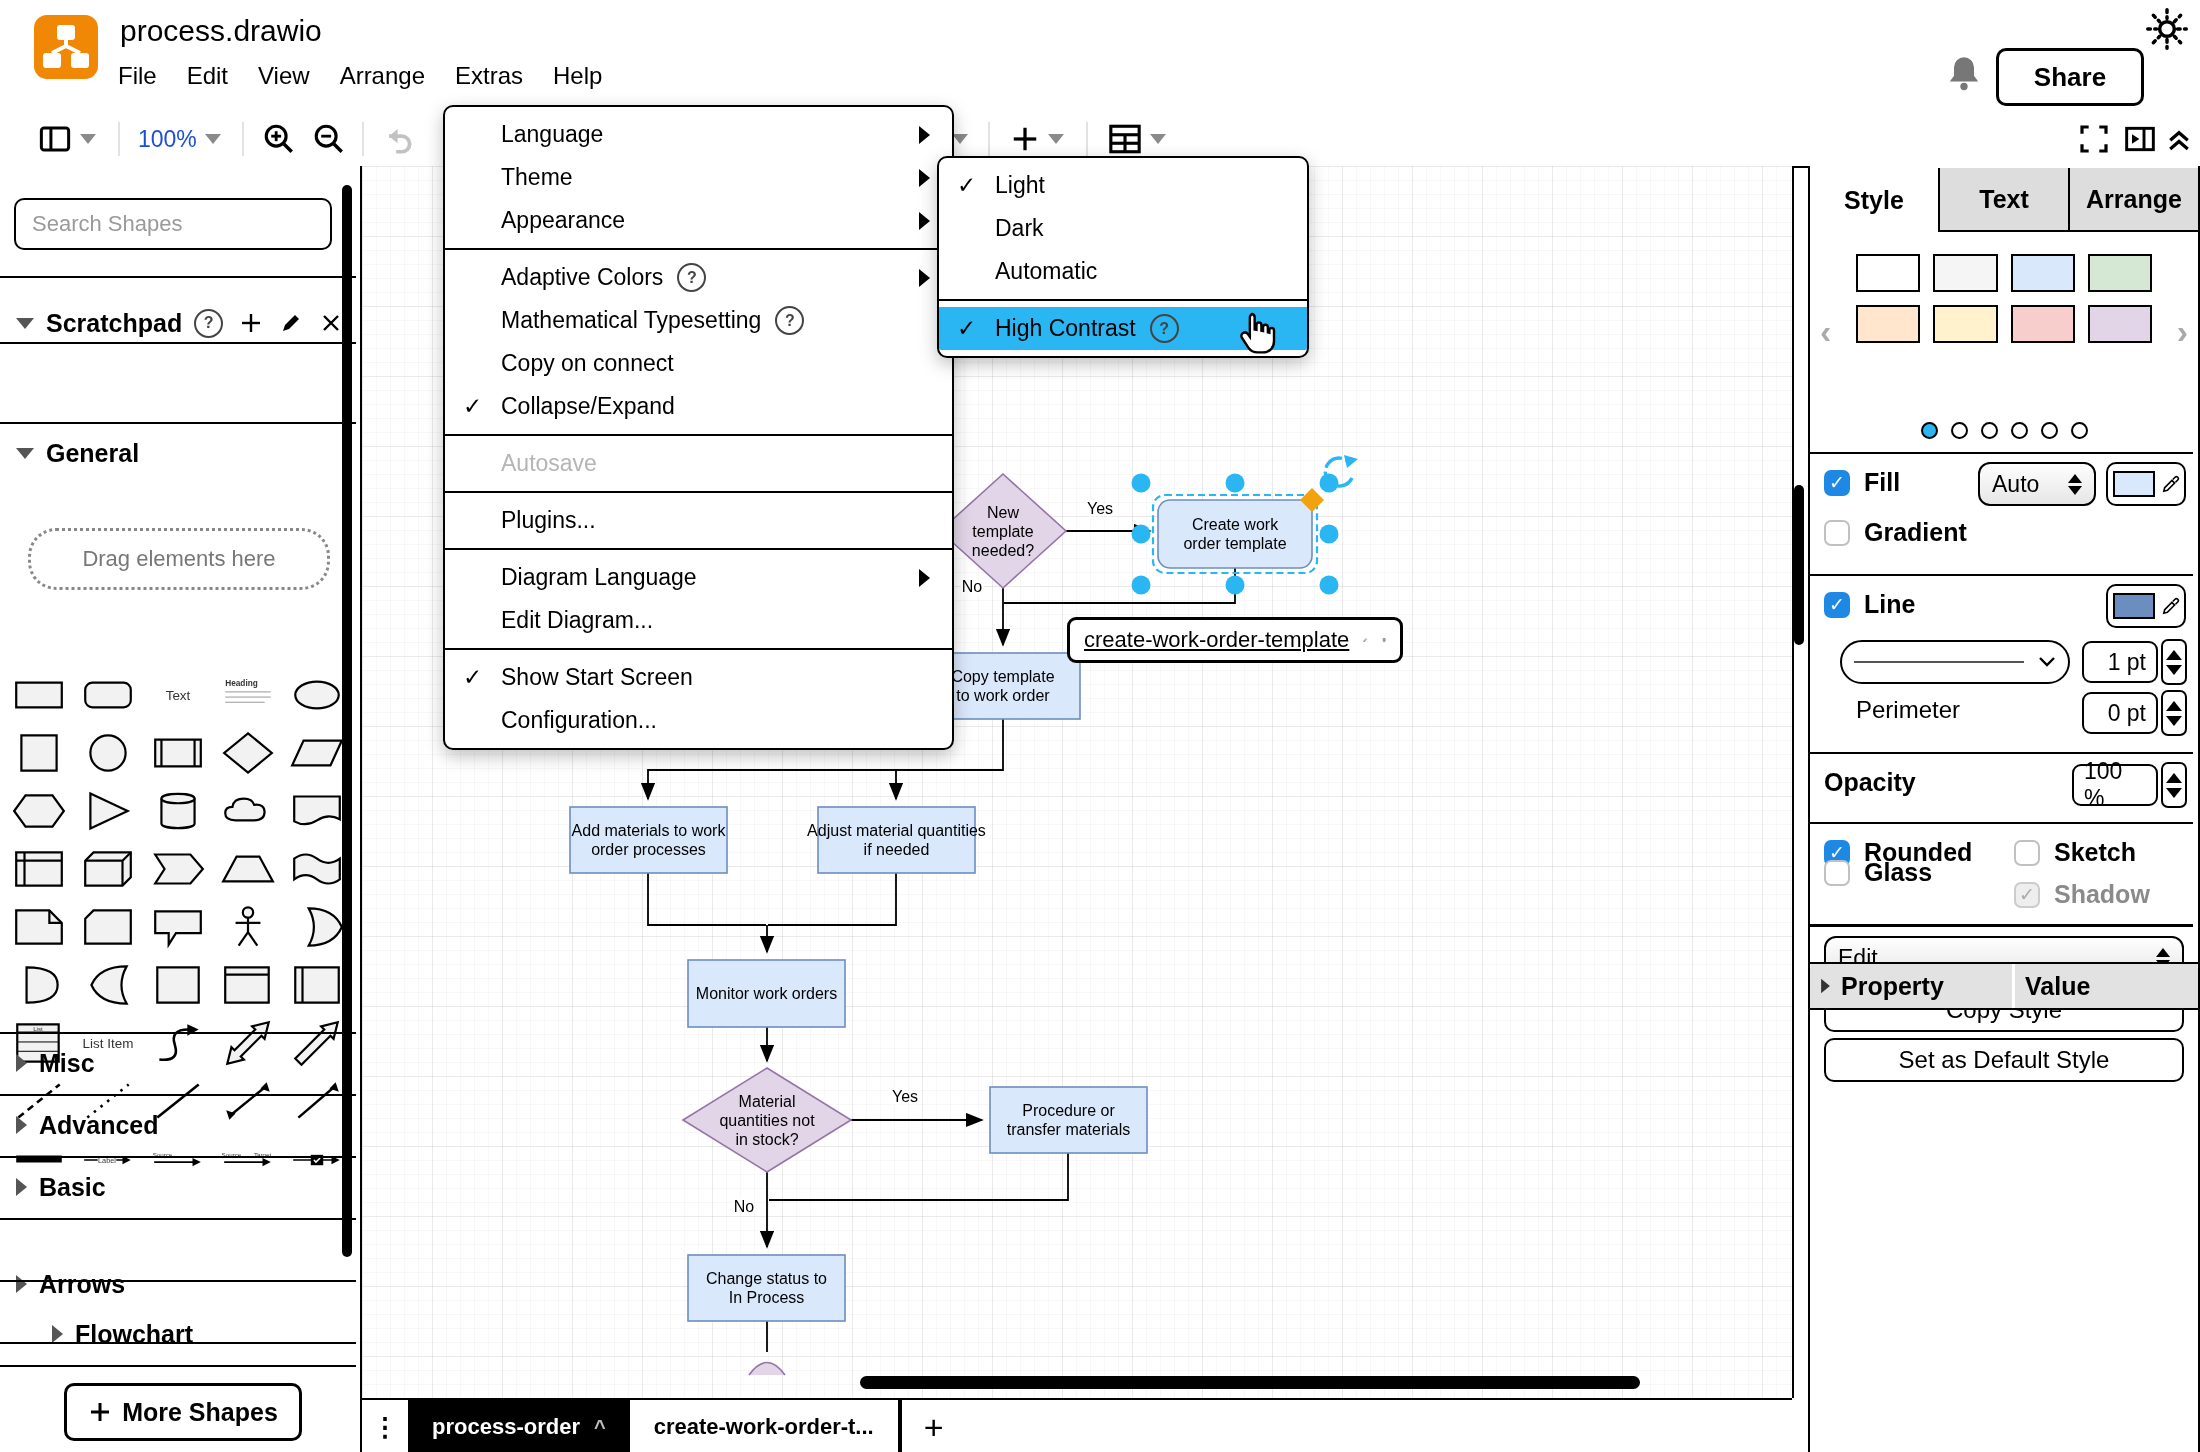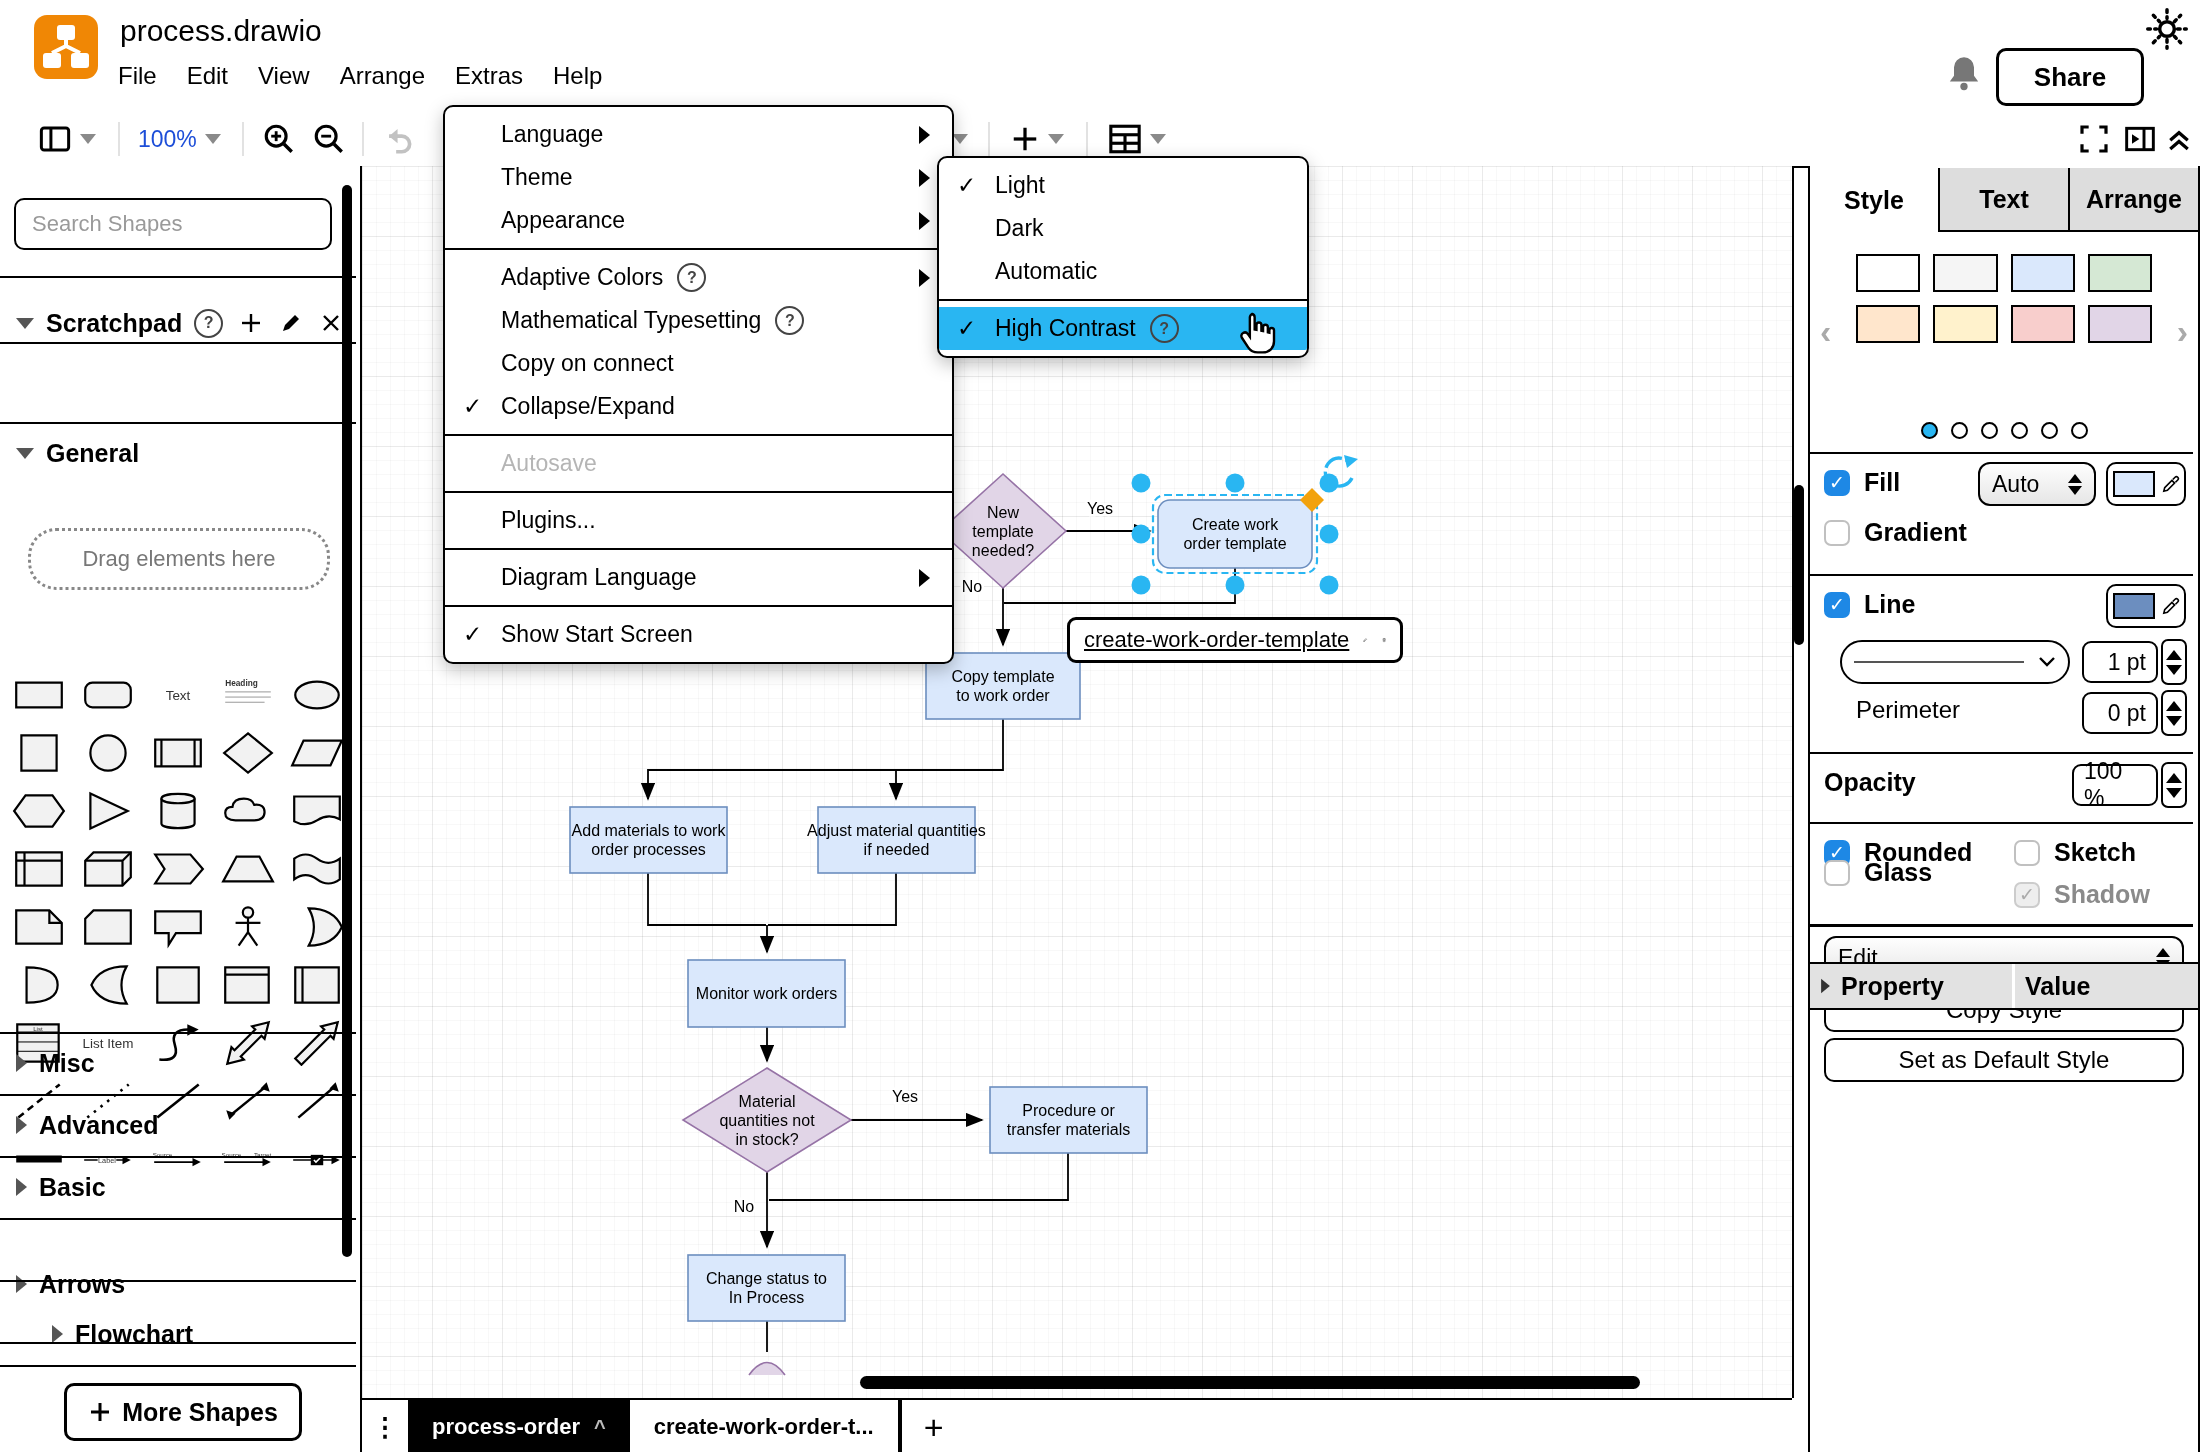--- a/index.html
+++ b/index.html
@@ -853,24 +853,32 @@
       <div class="menu-item">
         <span class="mi-check"></span>
         <span class="mi-label">Plugins...</span>
       </div>
       <div class="menu-sep"></div>
       <div class="menu-item">
         <span class="mi-check"></span>
         <span class="mi-label">Diagram Language</span>
         <span class="mi-arrow"></span>
       </div>
+      <div class="menu-item">
+        <span class="mi-check"></span>
+        <span class="mi-label">Edit Diagram...</span>
+      </div>
       <div class="menu-sep"></div>
       <div class="menu-item">
         <span class="mi-check">✓</span>
         <span class="mi-label">Show Start Screen</span>
+      </div>
+      <div class="menu-item">
+        <span class="mi-check"></span>
+        <span class="mi-label">Configuration...</span>
       </div>
     </div>
   <div id="theme-menu" class="menu abs">
       <div class="menu-item">
         <span class="mi-check">✓</span>
         <span class="mi-label">Light</span>
       </div>
       <div class="menu-item">
         <span class="mi-check"></span>
         <span class="mi-label">Dark</span>

